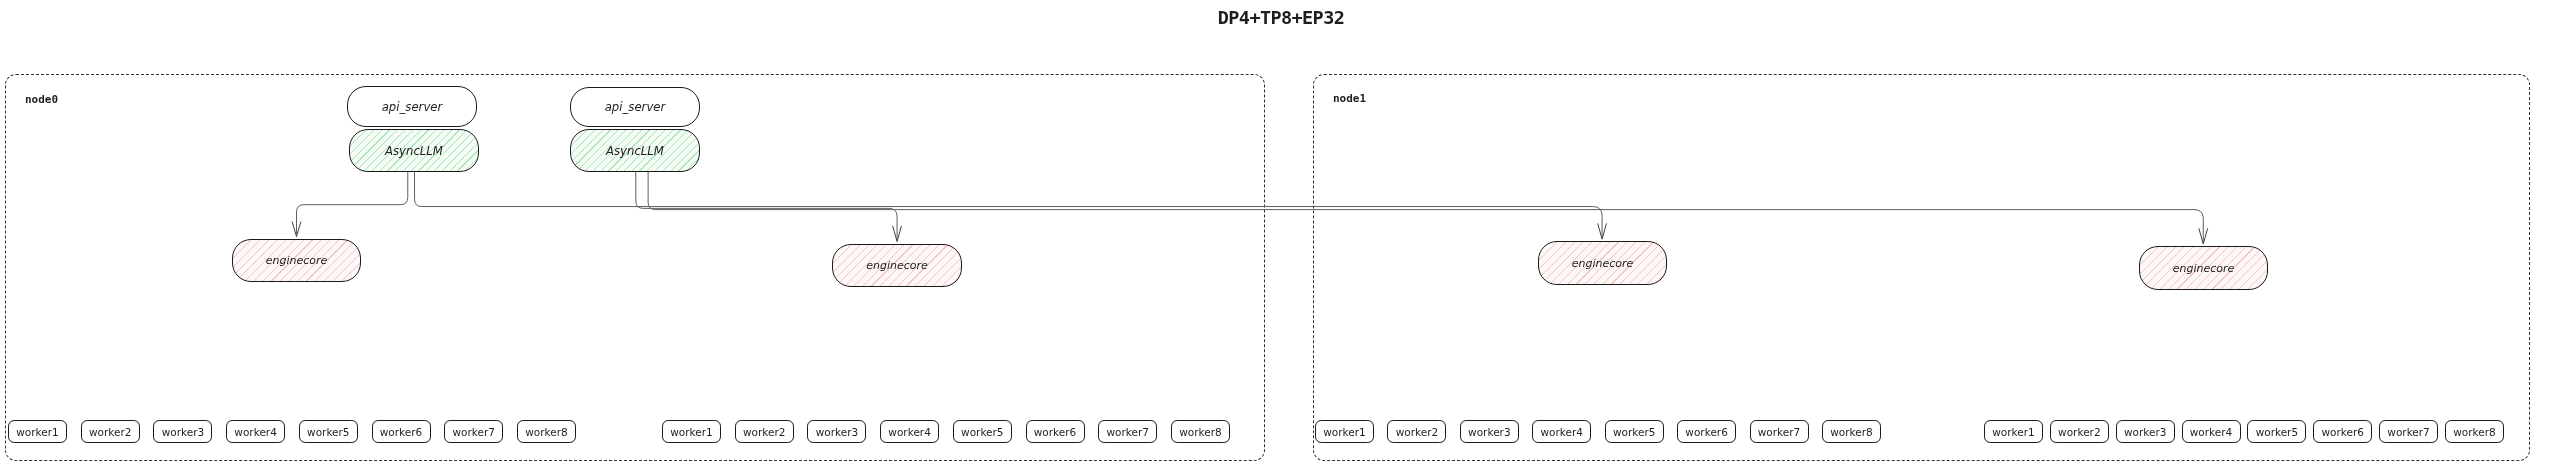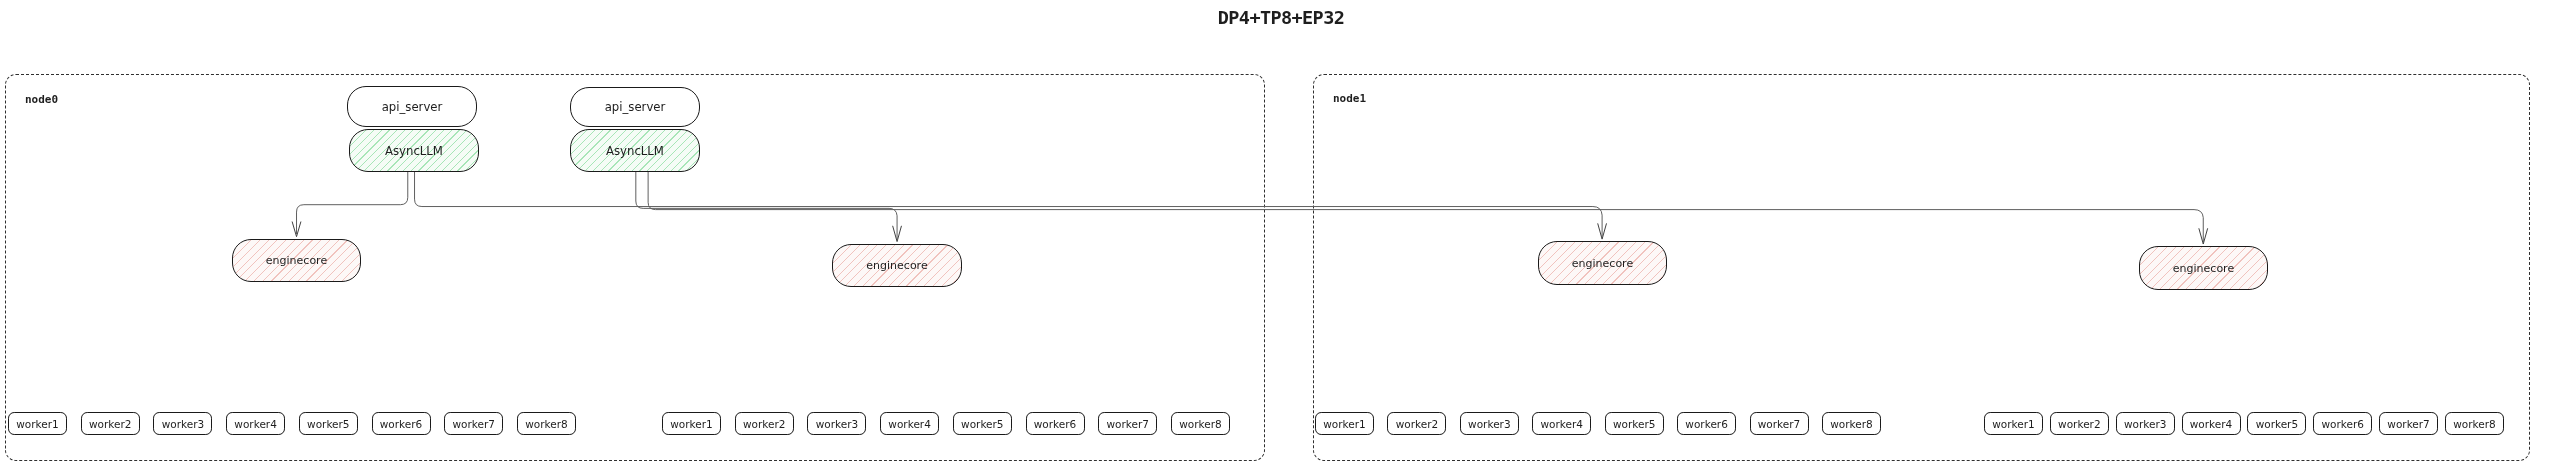--- a/index.html
+++ b/index.html
@@ -11,35 +11,35 @@
     font-family:"DejaVu Sans Mono", monospace;font-weight:bold;font-size:18.5px;
     letter-spacing:-0.6px;white-space:nowrap;z-index:4;}
 
   .node{position:absolute;border:1.2px dashed #2f2f2f;border-radius:11px;
     background:transparent;z-index:1;}
   .node-label{position:absolute;font-family:"DejaVu Sans Mono", monospace;
     font-weight:bold;font-size:11px;white-space:nowrap;text-align:center;}
 
   .box{position:absolute;border:1.5px solid #1a1a1a;border-radius:19px;
     display:flex;align-items:center;justify-content:center;background:#ffffff;
-    z-index:3;box-sizing:border-box;white-space:nowrap;}
+    z-index:3;box-sizing:border-box;white-space:nowrap;font-style:italic;}
   .box.api{font-size:11.7px;}
   .box.async{font-size:11.7px;}
   .box.engine{font-size:11px;}
 
   .hatch-green{background-color:#f5fcf6;
     background-image:repeating-linear-gradient(135deg, rgba(104,211,132,.55) 0px, rgba(104,211,132,.55) 0.9px, transparent 0.9px, transparent 5.5px);}
   .hatch-pink{background-color:#fdf8f7;
     background-image:repeating-linear-gradient(135deg, rgba(224,122,111,.42) 0px, rgba(224,122,111,.42) 0.8px, transparent 0.8px, transparent 6.2px);}
 
   .worker-group{position:absolute;display:flex;justify-content:space-between;
     z-index:3;}
   .worker{width:59px;height:23.4px;border:1.4px solid #1a1a1a;border-radius:6.2px;
     background:#ffffff;display:flex;align-items:center;justify-content:center;
-    font-size:10.5px;box-sizing:border-box;white-space:nowrap;}
+    font-size:10.5px;box-sizing:border-box;white-space:nowrap;margin-top:8px;}
 
   svg.connectors{position:absolute;left:0;top:0;z-index:2;}
   svg.connectors path{fill:none;stroke:#5c5c5c;stroke-width:1.6px;
     stroke-linecap:round;stroke-linejoin:round;}
   svg.connectors path.arrow{stroke:#3c3c3c;}
 </style>
 </head>
 <body>
 
 <div class="canvas">

